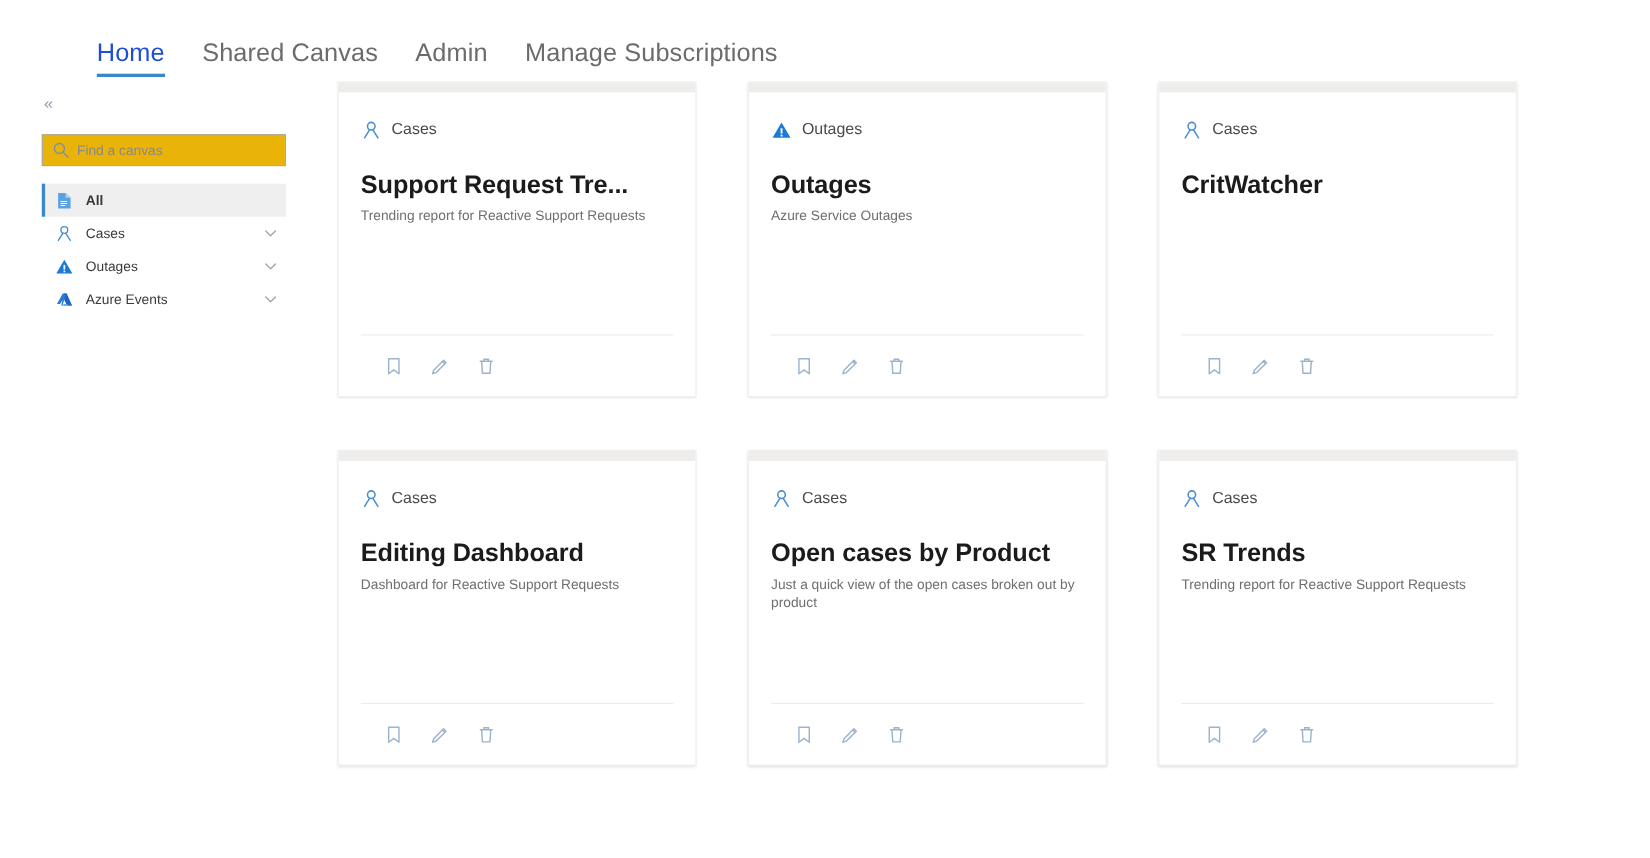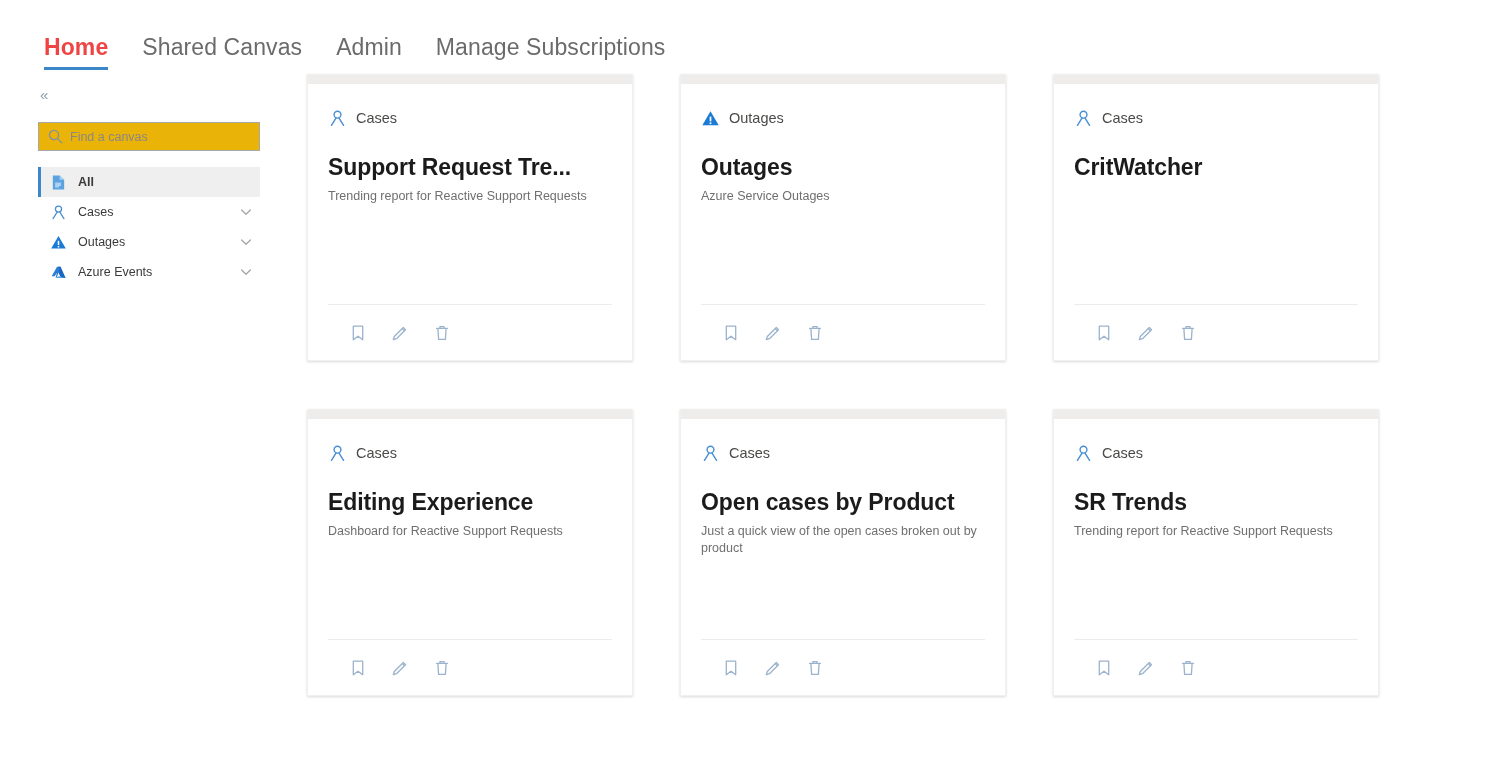--- a/index.html
+++ b/index.html
@@ -25,22 +25,23 @@
     font-size: 23px;
     color: #6b6b6b;
     line-height: 30px;
     padding-bottom: 8px;
     position: relative;
     cursor: pointer;
     white-space: nowrap;
     letter-spacing: 0.1px;
   }
   .nav-tab.active {
-    color: #ef4444;
-    font-weight: 700;
+    color: #1d4ed8;
+    font-weight: 400;
+    margin-left: 44px;
   }
   .nav-tab.active::after {
     content: "";
     position: absolute;
     left: 0; right: 0; bottom: 0;
     height: 3px;
     background: #3b87c9;
   }
 
   
@@ -425,21 +426,21 @@
         <div class="card-inner">
           <div class="card-category">
             <span>
               <svg class="cat-icon" viewBox="0 0 20 20" fill="none" stroke="#4a8fd4" stroke-width="1.5">
                 <circle cx="10" cy="6" r="3.6"></circle>
                 <path d="M3.6 17.2L8.4 9.6M16.4 17.2L11.6 9.6" stroke-linecap="round"></path>
               </svg>
             </span>
             <span class="cat-label">Cases</span>
           </div>
-          <div class="card-title">Editing Experience</div>
+          <div class="card-title">Editing Dashboard</div>
           <div class="card-desc">Dashboard for Reactive Support Requests</div>
         </div>
         <div class="card-inner-bottom">
           <div class="card-footer">
             <button class="act-btn">
               <svg class="act-icon" viewBox="0 0 18 18" fill="none" stroke="#9bb3cc" stroke-width="1.3">
                 <path d="M4.3 2.2h9.4v13.6l-4.7-3.6-4.7 3.6z" stroke-linejoin="round"></path>
               </svg>
             </button>
             <button class="act-btn">

